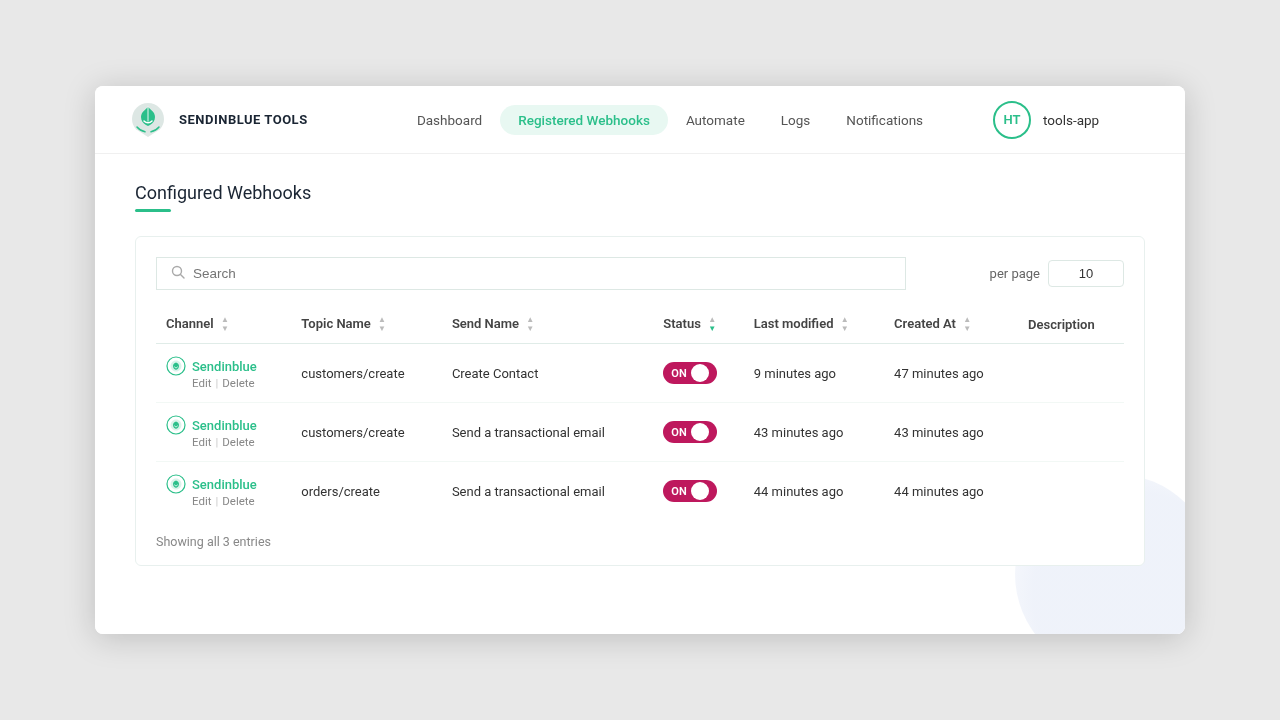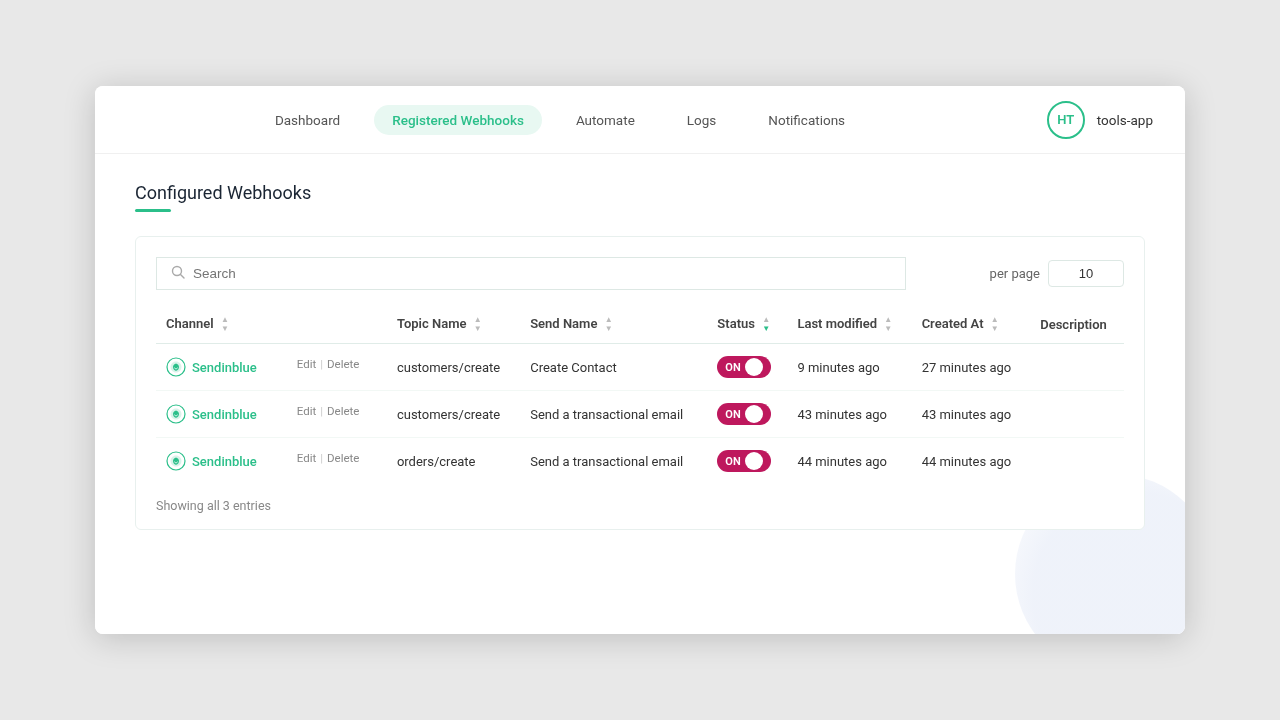--- a/index.html
+++ b/index.html
@@ -45,21 +45,21 @@
     }
     .logo-text {
       font-size: 13px;
       font-weight: 700;
       color: #1a2533;
       letter-spacing: 0.5px;
     }
     .nav {
       display: flex;
       align-items: center;
-      gap: 16px;
+      gap: 0;
       flex: 1;
       justify-content: center;
     }
     .nav-item {
       padding: 7px 18px;
       font-size: 13.5px;
       color: #555;
       cursor: pointer;
       border-radius: 20px;
       transition: background 0.15s;
@@ -68,21 +68,21 @@
     .nav-item.active {
       background: #e8f8f2;
       color: #2bbf8a;
       font-weight: 500;
     }
     .header-right {
       display: flex;
       align-items: center;
       gap: 12px;
       min-width: 160px;
-      justify-content: flex-end;
+      justify-content: flex-start;
     }
     .avatar {
       width: 38px;
       height: 38px;
       border-radius: 50%;
       border: 2px solid #2bbf8a;
       display: flex;
       align-items: center;
       justify-content: center;
       font-size: 13px;
@@ -204,22 +204,22 @@
     td {
       padding: 12px 10px;
       vertical-align: middle;
       border-bottom: 1px solid #f2f8f5;
       color: #333;
       font-size: 13px;
     }
     tbody tr:last-child td { border-bottom: none; }
     .channel-cell {
       display: flex;
-      flex-direction: row;
-      gap: 14px;
+      flex-direction: column;
+      gap: 0;
     }
     .channel-name-row {
       display: flex;
       align-items: center;
       gap: 6px;
     }
     .channel-link {
       color: #2bbf8a;
       font-weight: 500;
       font-size: 13px;
@@ -281,20 +281,32 @@
       color: #888;
       margin-top: 14px;
     }
   </style>
 </head>
 <body>
 
 <div class="window">
 
   <div class="header">
+    <div class="logo-area">
+
+      <svg class="logo-icon" viewBox="0 0 42 42" fill="none" xmlns="http://www.w3.org/2000/svg">
+        <path d="M21 4C12 4 5 11 5 20c0 4 1.5 7.5 4 10.2L21 38l12-7.8C35.5 27.5 37 24 37 20c0-9-7-16-16-16z" fill="#1a5c4a" opacity="0.15"></path>
+        <path d="M14 18c0-2.5 1.2-4.8 3-6.3L21 8l4 3.7c1.8 1.5 3 3.8 3 6.3 0 3.5-2 6.5-5 8l-2 1-2-1c-3-1.5-5-4.5-5-8z" fill="#2bbf8a"></path>
+        <path d="M17 22c1 1 2.5 1.8 4 1.8s3-0.8 4-1.8" stroke="#fff" stroke-width="1.5" stroke-linecap="round"></path>
+        <path d="M21 8v14" stroke="#fff" stroke-width="1.5" stroke-linecap="round" opacity="0.6"></path>
+        <path d="M10 28c2 2.5 5 4.2 8 4.8" stroke="#2bbf8a" stroke-width="1.5" stroke-linecap="round"></path>
+        <path d="M32 28c-2 2.5-5 4.2-8 4.8" stroke="#2bbf8a" stroke-width="1.5" stroke-linecap="round"></path>
+      </svg>
+      <span class="logo-text">SENDINBLUE TOOLS</span>
+    </div>
 
     <nav class="nav">
       <div class="nav-item">Dashboard</div>
       <div class="nav-item active">Registered Webhooks</div>
       <div class="nav-item">Automate</div>
       <div class="nav-item">Logs</div>
       <div class="nav-item">Notifications</div>
     </nav>
 
     <div class="header-right">
@@ -397,21 +409,21 @@
       </div>
               </td>
               <td>customers/create</td>
               <td>Create Contact</td>
               <td>
       <div class="toggle">
         <span class="toggle-label">ON</span>
         <div class="toggle-knob"></div>
       </div></td>
               <td>9 minutes ago</td>
-              <td>27 minutes ago</td>
+              <td>47 minutes ago</td>
               <td></td>
             </tr>
             <tr>
               <td>
       <div class="channel-cell">
         <div class="channel-name-row">
           <svg class="channel-icon" viewBox="0 0 20 20" fill="none">
             <circle cx="10" cy="10" r="9" stroke="#2bbf8a" stroke-width="1.2"></circle>
             <path d="M10 4.5C7 4.5 4.5 7 4.5 10s2.5 5.5 5.5 5.5 5.5-2.5 5.5-5.5S13 4.5 10 4.5z" fill="#2bbf8a" opacity="0.18"></path>
             <path d="M7 10c0-1.5 1-2.8 2.5-3.2L10 6.5l.5.3C12 7.2 13 8.5 13 10c0 1.8-1.2 3.3-2.8 3.8L10 14l-.2-.2C8.2 13.3 7 11.8 7 10z" fill="#2bbf8a"></path>

